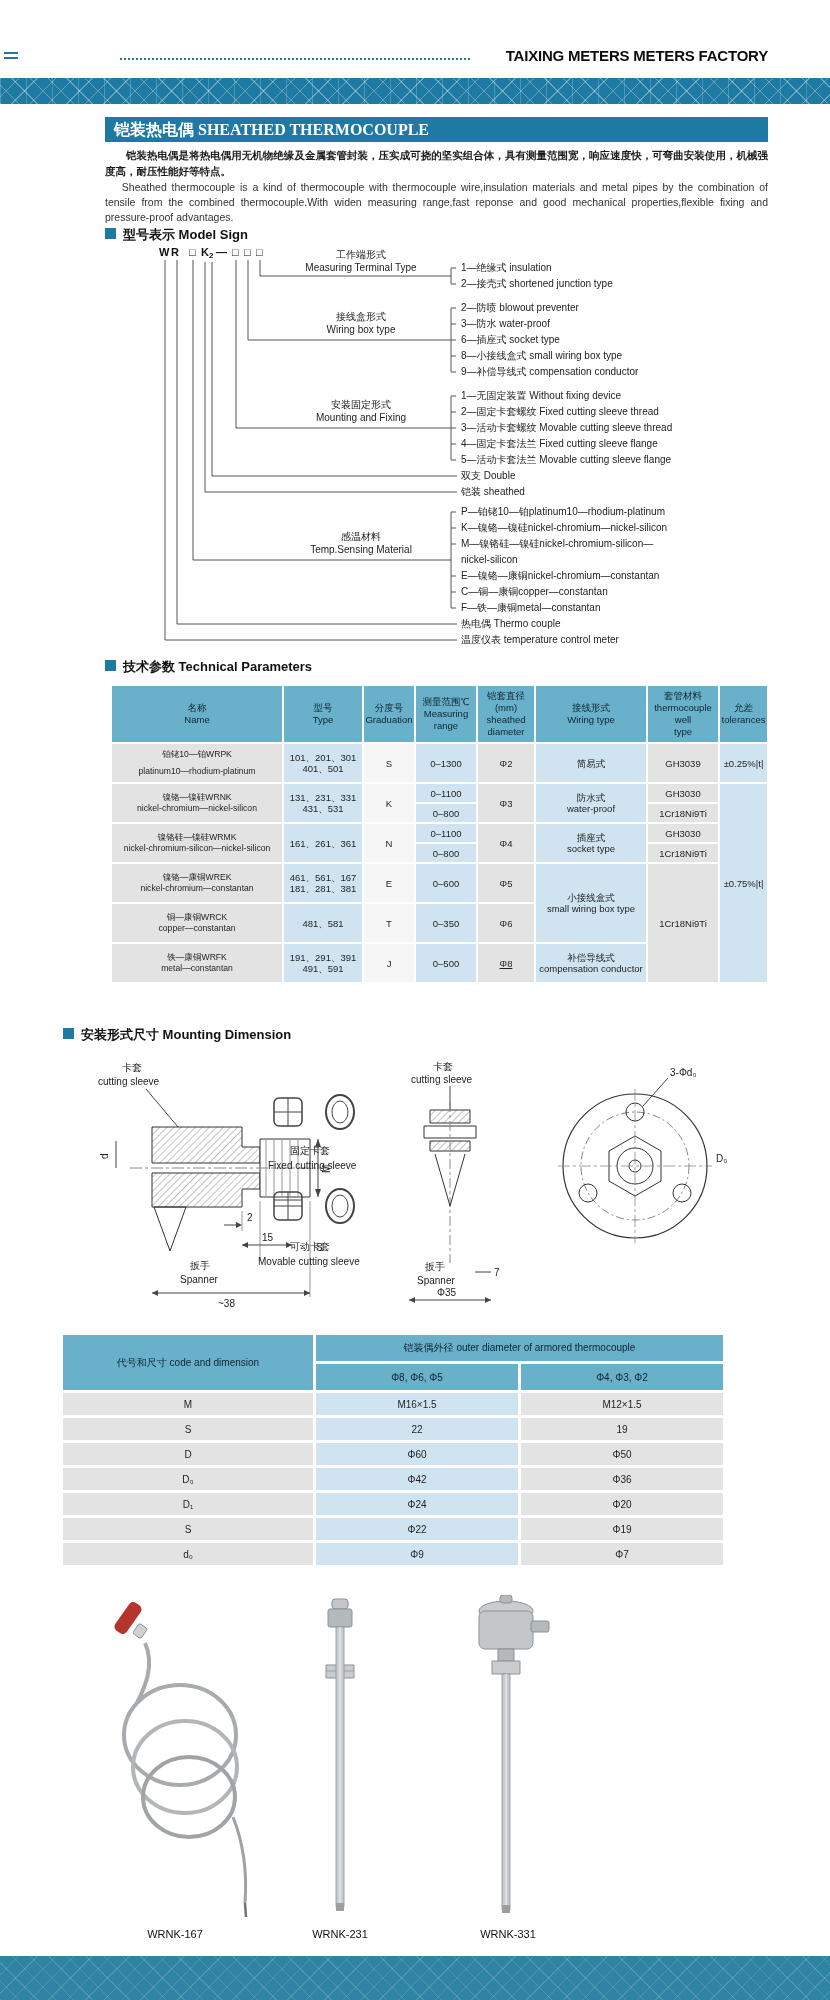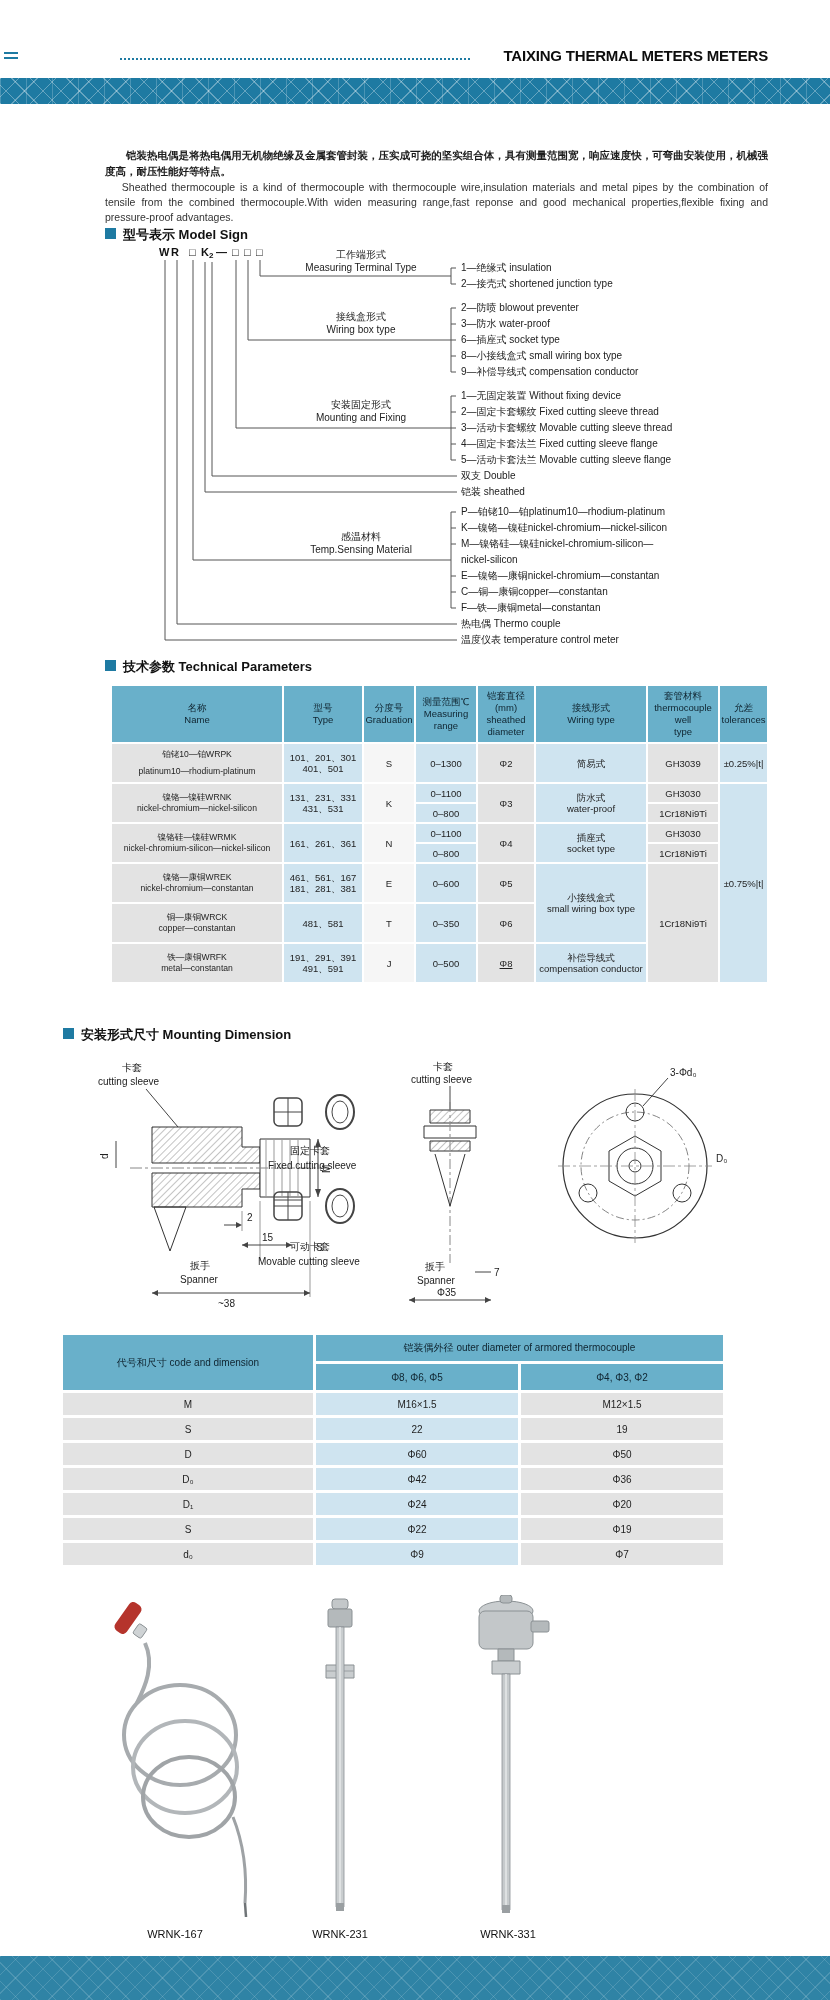--- a/index.html
+++ b/index.html
@@ -75,23 +75,24 @@
 </head>
 <body>
 
 <div id="page">
 
   <div class="abs left-ticks">
       <div></div>
       <div></div>
     </div>
   <div class="abs dotline"></div>
-  <div class="abs factory">TAIXING THERMAL METERS METERS</div>
+  <div class="abs factory">TAIXING METERS METERS FACTORY</div>
   <div class="abs lattice"></div>
 
+  <div class="abs titlebar">铠装热电偶 SHEATHED THERMOCOUPLE</div>
 
   <div class="abs para zh">铠装热电偶是将热电偶用无机物绝缘及金属套管封装，压实成可挠的坚实组合体，具有测量范围宽，响应速度快，可弯曲安装使用，机械强度高，耐压性能好等特点。</div>
   <div class="abs para en">Sheathed thermocouple is a kind of thermocouple with thermocouple wire,insulation materials and metal pipes by the combination of tensile from the combined thermocouple.With widen measuring range,fast reponse and good mechanical properties,flexible fixing and pressure-proof advantages.</div>
 
   <div class="abs sect s1">
     <span class="marker"></span><span>型号表示 Model Sign</span>
   </div>
 
   <div class="abs" id="ms-diagram">
     <svg id="ms-lines" width="663" height="404">

